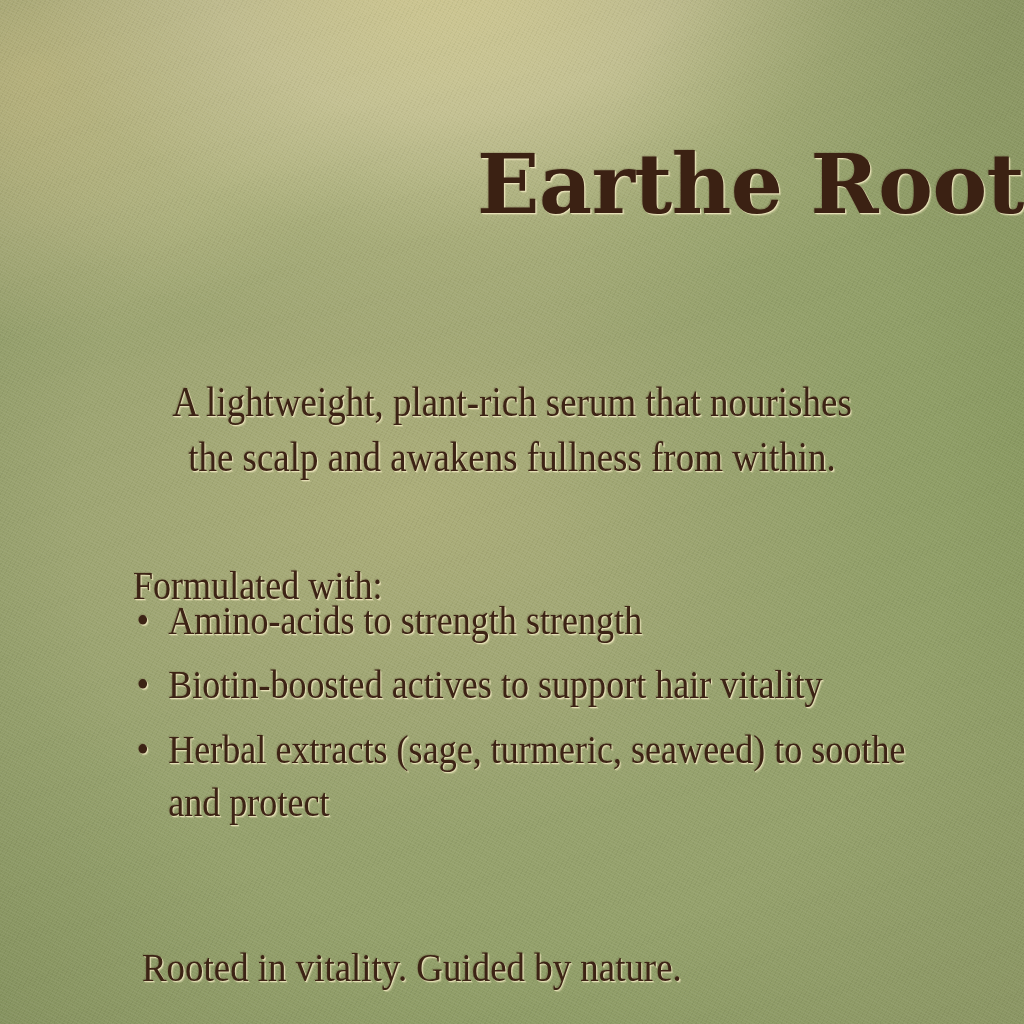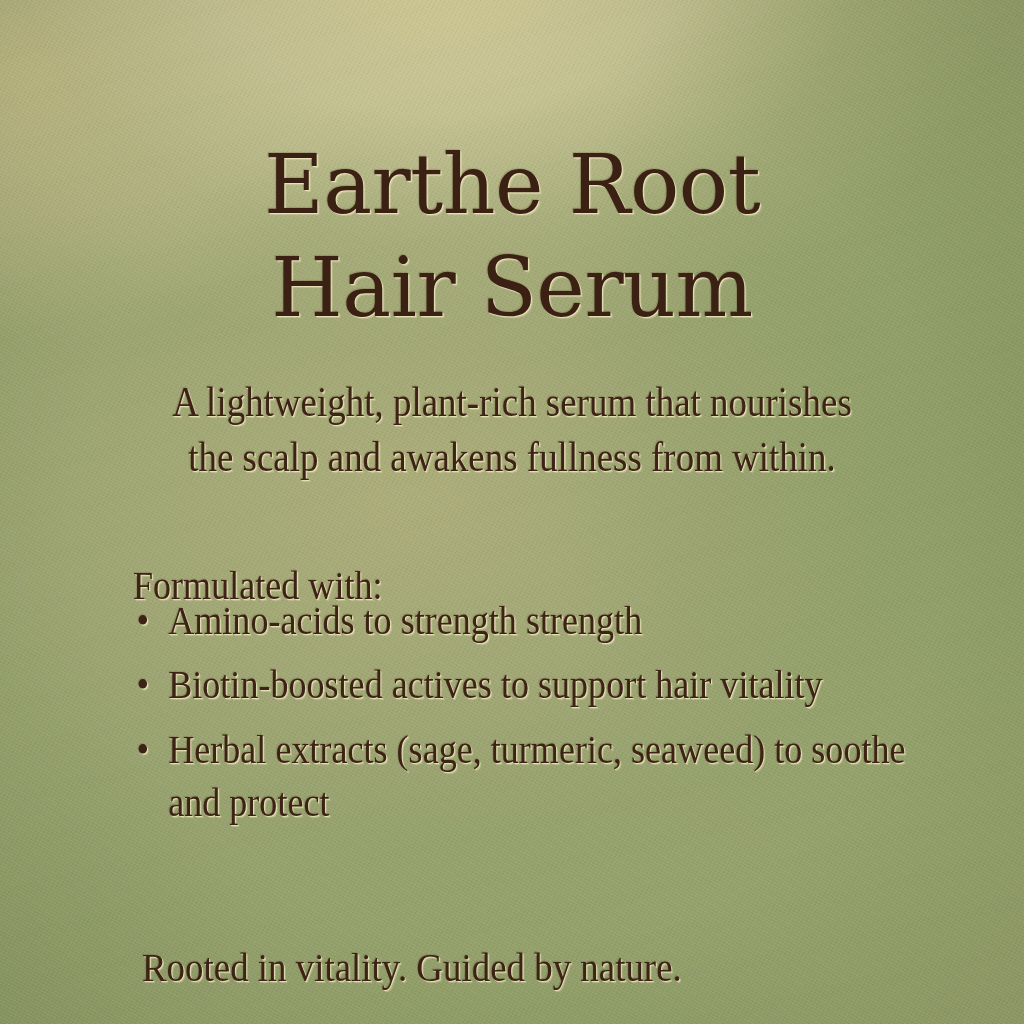--- a/index.html
+++ b/index.html
@@ -101,25 +101,25 @@
       1px 1px 0 rgba(244,236,196,0.72),
       2px 2px 1px rgba(236,228,186,0.38),
       -1px -1px 1px rgba(60,40,22,0.18);
   }
 
   .title {
     position: absolute;
     top: 78px;
     left: 0;
     right: 0;
-    text-align: center;
+    text-align: right;
     font-family: "DejaVu Serif", "Liberation Serif", serif;
     font-size: 82px;
     line-height: 1.26;
-    font-weight: 400;
+    font-weight: 700;
     letter-spacing: -0.5px;
     color: #3b2113;
   }
   .title .line { display: block; }
 
   .subtitle {
     position: absolute;
     top: 333px;
     left: 112px;
     width: 800px;
@@ -193,21 +193,20 @@
   <div class="bg-layer bg-green-right"></div>
   <div class="bg-layer bg-green-bottom"></div>
   <div class="bg-layer bg-green-bottomleft"></div>
   <div class="bg-layer bg-vignette"></div>
   <div class="bg-layer bg-grain"></div>
 
   <div class="content">
 
     <h1 class="title emboss">
       <span class="line">Earthe Root</span>
-      <span class="line">Hair Serum</span>
     </h1>
 
     <p class="subtitle emboss">A lightweight, plant-rich serum that nourishes the scalp and awakens fullness from within.</p>
 
     <p class="formulated emboss">Formulated with:</p>
 
     <ul class="bullets">
       <li class="emboss">
         <span class="dot">•</span>
         <span>Amino-acids to strength strength</span>

